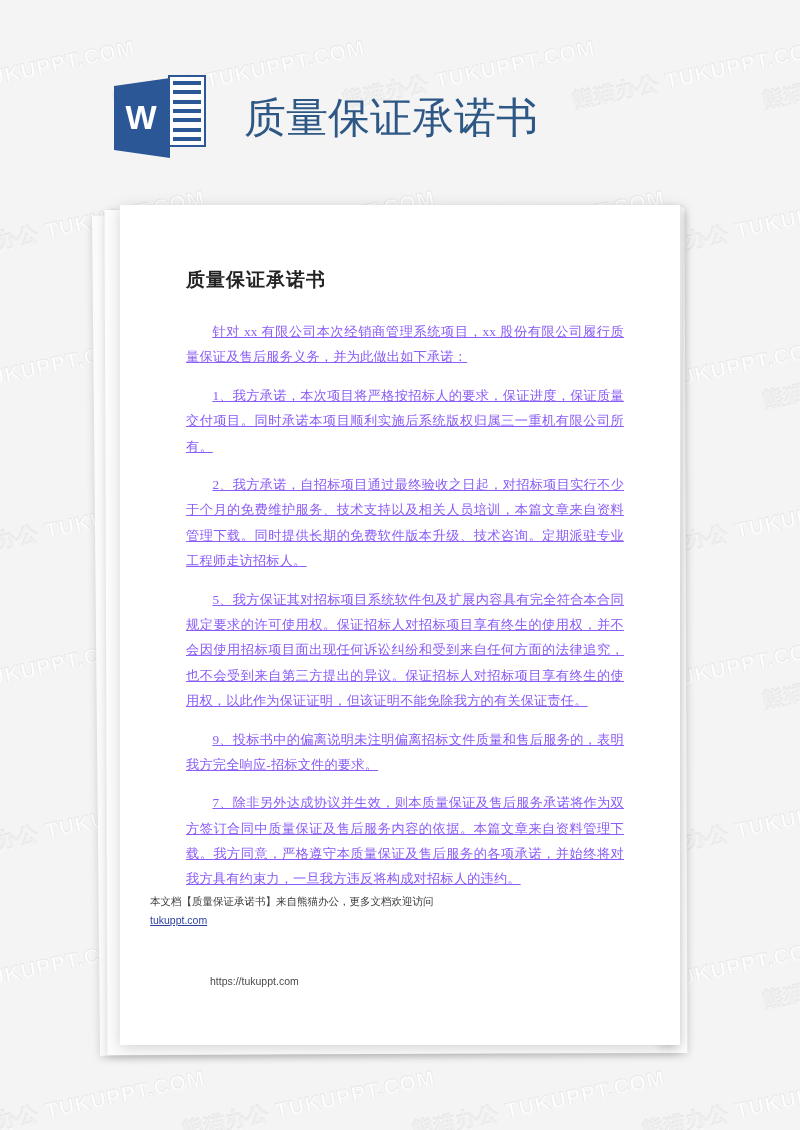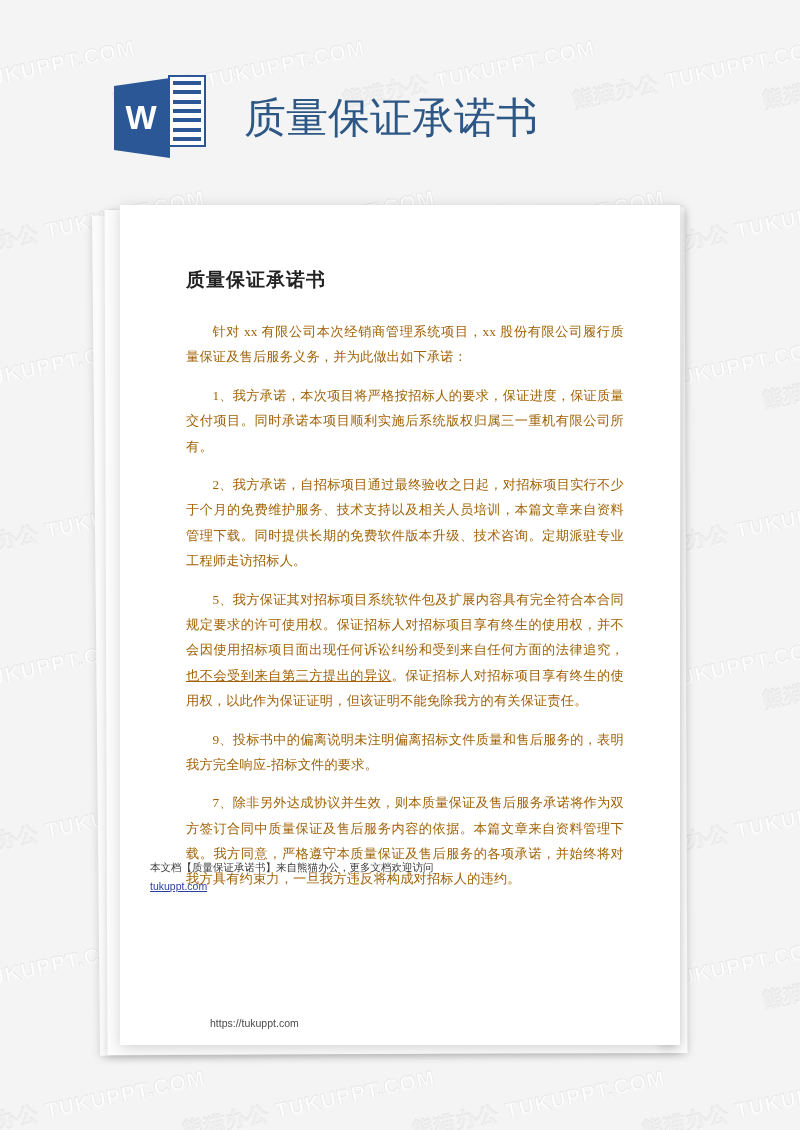--- a/index.html
+++ b/index.html
@@ -165,37 +165,38 @@
     font-family: "Liberation Serif", "DejaVu Serif", serif;
     font-size: 19px;
     font-weight: 700;
     color: #232323;
     letter-spacing: 1px;
     margin-bottom: 26px;
   }
   .para {
     font-size: 13.2px;
     line-height: 1.92;
-    color: #a16207;
+    color: #8b5cf6;
     text-align: justify;
     text-justify: inter-ideograph;
     text-indent: 2em;
     margin-bottom: 12px;
     letter-spacing: 0.2px;
+    text-decoration: underline;
   }
   .para .u {
     text-decoration: underline;
     margin-top: 12px;
   }
 
   
   #source-note {
     position: absolute;
     left: 30px;
-    top: 652px;
+    top: 686px;
     width: 500px;
     z-index: 2;
   }
   #source-note-text {
     font-family: "Liberation Sans", "DejaVu Sans", sans-serif;
     font-size: 10.5px;
     color: #3b3b3b;
     line-height: 1.6;
   }
   #source-note-link {
@@ -205,21 +206,21 @@
     font-size: 10.5px;
     color: #2a3fa0;
     text-decoration: underline;
     cursor: pointer;
   }
 
   
   #page-footer-url {
     position: absolute;
     left: 90px;
-    top: 812px;
+    top: 770px;
     font-family: "Liberation Sans", "DejaVu Sans", sans-serif;
     font-size: 10.5px;
     color: #4a4a4a;
     z-index: 2;
   }
 </style>
 </head>
 <body>
 
 <div id="watermark-layer">

